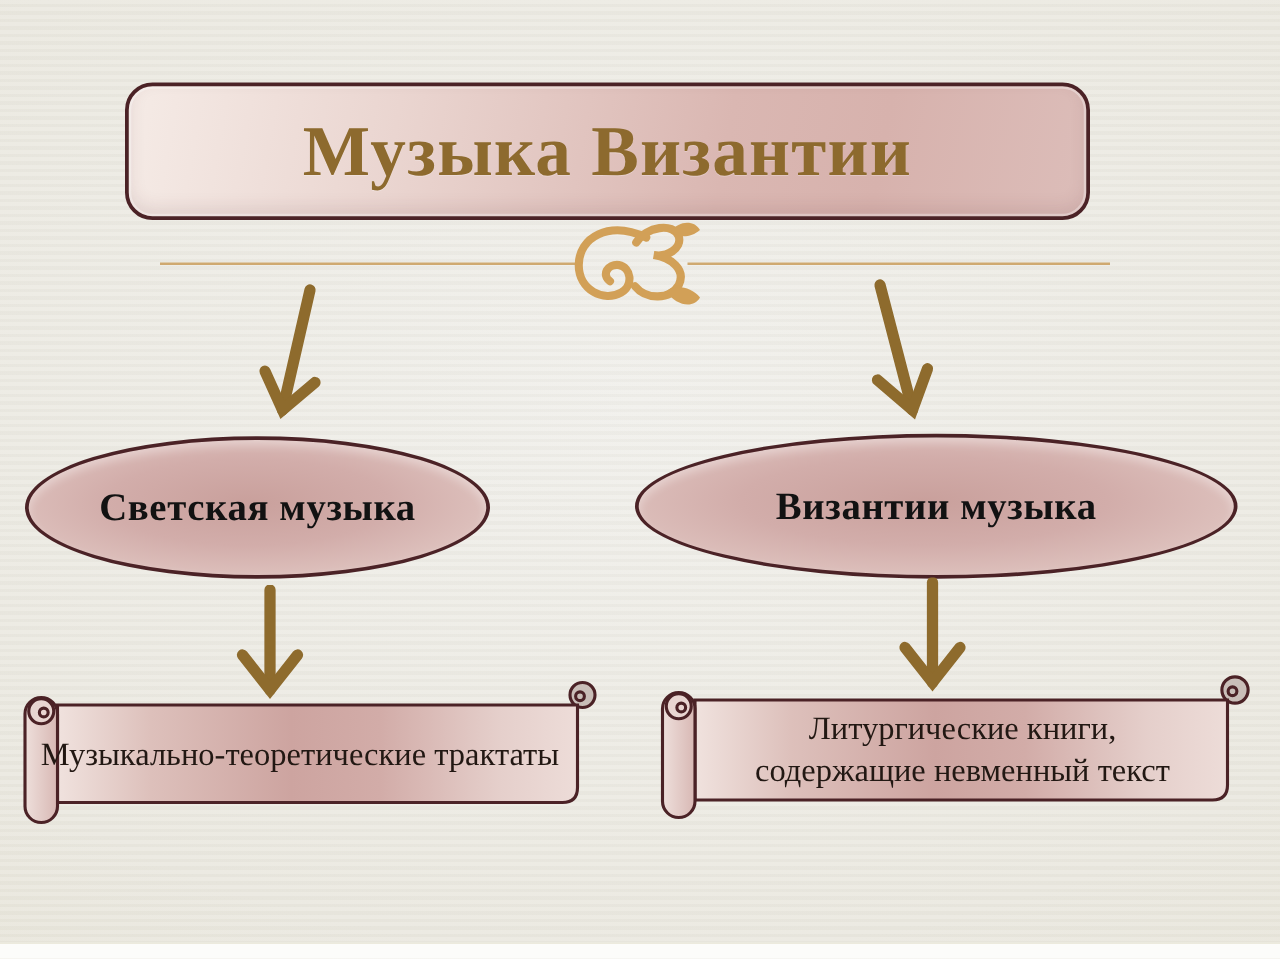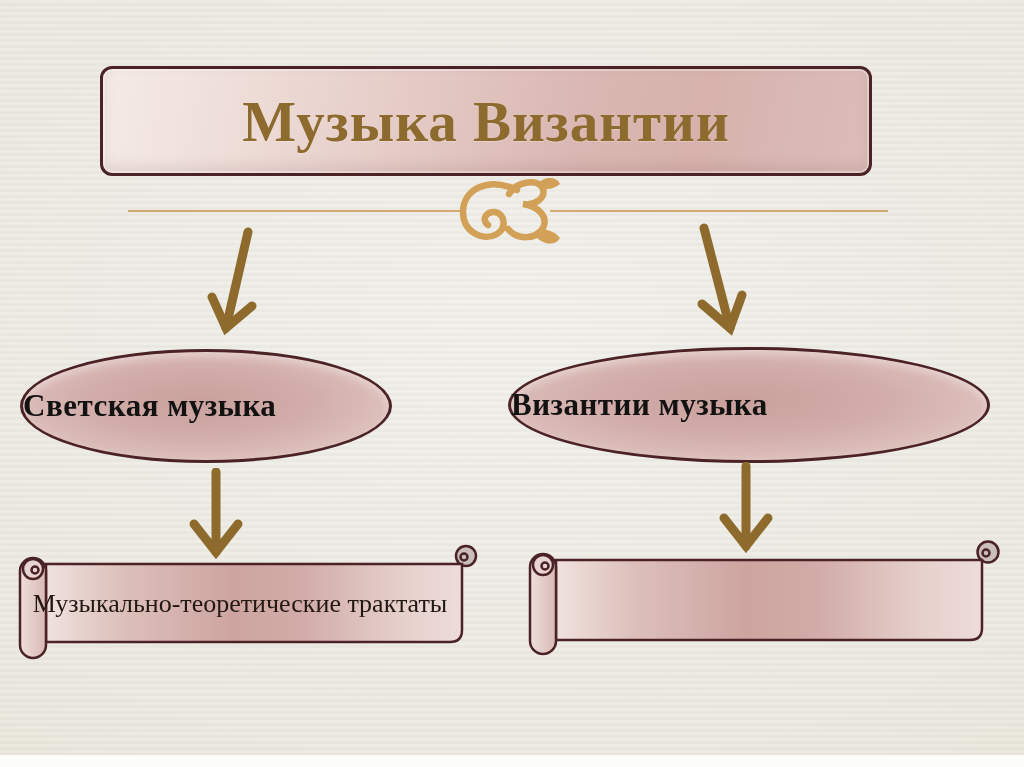--- a/index.html
+++ b/index.html
@@ -10,41 +10,41 @@
       radial-gradient(ellipse 130% 110% at 50% 42%, #f1f0ec 0%, #ebe9e1 52%, #e7e4d6 85%, #e0ddca 100%);
   }
   .slide::before{ 
     content:"";position:absolute;inset:0;pointer-events:none;
     background:repeating-linear-gradient(180deg, rgba(255,255,255,.05) 0 3px, rgba(120,115,90,.035) 3px 6px);
   }
   .bottom-strip{position:absolute;left:0;right:0;bottom:0;height:12px;background:#fcfcfa;border-top:1px solid #e6e3d4;}
 
   .title-box{
     position:absolute;left:100px;top:66px;width:772px;height:110px;
-    border:3px solid #4b2226;border-radius:12px;box-sizing:border-box;
+    border:3px solid #4b2226;border-radius:22px;box-sizing:border-box;
     background:linear-gradient(100deg,#f5ebe6 0%,#ead5d0 28%,#dab7b2 62%,#d7b2ad 78%,#dcbdb9 100%);
     box-shadow:inset 0 0 0 2px rgba(255,255,255,.35), inset 0 -6px 14px rgba(94,44,46,.12);
     display:flex;align-items:center;justify-content:center;
   }
   .title-text{
     font-size:57px;font-weight:600;color:#8d6a2e;letter-spacing:1px;line-height:1;
     text-shadow:0 1px 0 rgba(255,255,255,.25);
   }
 
   .divider-line{position:absolute;top:210px;height:2px;background:#c99c5a;opacity:.85;}
   .divider-line.left{left:128px;width:336px;}
   .divider-line.right{left:550px;width:338px;}
   .flourish{position:absolute;left:452px;top:176px;width:112px;height:72px;}
 
   .arrow{position:absolute;}
 
   .node-ellipse{
     position:absolute;border:3px solid #4b2226;border-radius:50%;box-sizing:border-box;
     background:radial-gradient(ellipse at 48% 46%, #c9a09c 0%, #d2adaa 42%, #ddc0bc 72%, #ebd9d5 100%);
-    display:flex;align-items:center;
+    display:flex;align-items:center;justify-content:center;
     box-shadow:inset 0 4px 8px rgba(255,255,255,.35);
   }
   .node-ellipse.left{left:20px;top:349px;width:372px;height:114px;}
   .node-ellipse.right{left:508px;top:347px;width:482px;height:116px;}
   .node-text{font-size:31px;font-weight:bold;color:#121212;letter-spacing:.5px;white-space:nowrap;}
 
   .scroll-wrap{position:absolute;}
   .scroll-wrap.left{left:14px;top:542px;width:470px;height:122px;}
   .scroll-wrap.right{left:524px;top:536px;width:478px;height:126px;}
   .scroll-svg{position:absolute;left:0;top:0;}
@@ -152,16 +152,20 @@
             <stop offset="1" stop-color="#d8b8b4"></stop>
         </linearGradient>
       </defs>
       <circle cx="464" cy="16" r="10.5" fill="#c9beb8" stroke="#4b2226" stroke-width="2.5"></circle>
       <circle cx="462" cy="17" r="3.5" fill="none" stroke="#4b2226" stroke-width="2.5"></circle>
       <path d="M32,24 H458 V92 Q458,104 446,104 H32 Z" fill="url(#pinkH2)" stroke="#4b2226" stroke-width="2.5"></path>
       <rect x="6" y="18" width="26" height="100" rx="13" fill="url(#rollV2)" stroke="#4b2226" stroke-width="2.5"></rect>
       <circle cx="19" cy="29" r="10" fill="#e8d5d1" stroke="#4b2226" stroke-width="2.5"></circle>
       <circle cx="21" cy="30" r="3.5" fill="none" stroke="#4b2226" stroke-width="2.5"></circle>
     </svg>
+    <div class="scroll-text right">
+      <span>Литургические книги,</span>
+      <span>содержащие невменный текст</span>
+    </div>
   </div>
 
   <div class="bottom-strip"></div>
 </div>
 
 </body></html>

